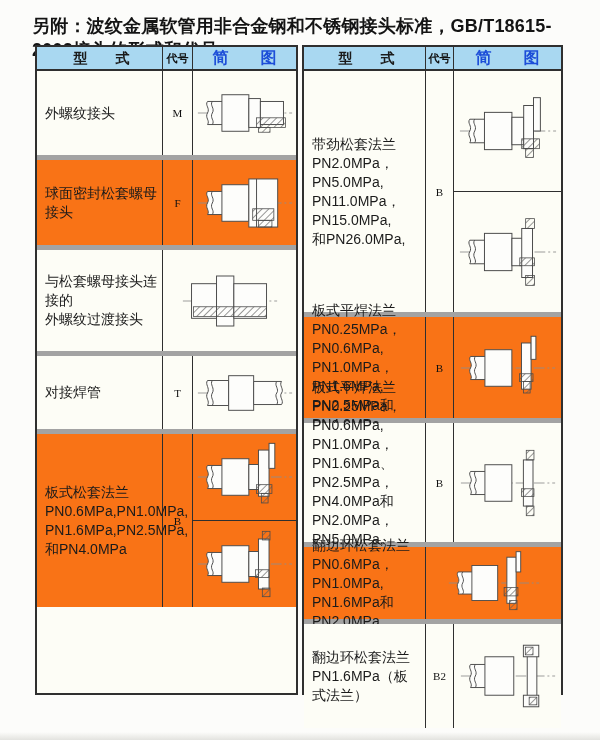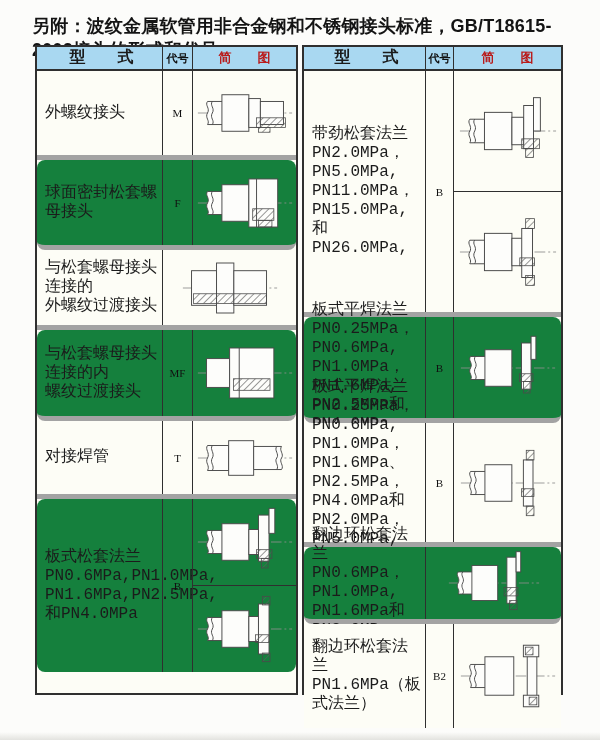--- a/index.html
+++ b/index.html
@@ -21,41 +21,41 @@
     display:flex;flex-direction:column;box-sizing:border-box;
   }
   .jtable.left{width:263px;}
   .jtable.right{width:261px;}
   .hrow{
     display:flex;height:24px;box-sizing:border-box;
     background:#a9d8f1;border-bottom:2px solid #2f2f2f;flex:0 0 auto;
   }
   .hcell{
     display:flex;align-items:center;justify-content:center;
-    font-size:13px;font-weight:600;color:#b91c1c;box-sizing:border-box;
+    font-size:16px;font-weight:600;color:#1d4ed8;box-sizing:border-box;
   }
   .row{
     display:flex;border-bottom:5px solid #a3a3a3;box-sizing:border-box;flex:0 0 auto;
     background:#fdfdf6;
   }
   .row:last-child{border-bottom:none;}
-  .row.hl{background:#15803d;border-radius:8px;}
+  .row.hl{background:#f97316;}
   .cell{box-sizing:border-box;border-right:1px solid #2f2f2f;}
   .cell:last-child{border-right:none;}
   .jtable.left .c-type{width:126px;}
   .jtable.left .c-code{width:30px;}
   .jtable.left .c-diag{flex:1;}
   .jtable.right .c-type{width:122px;}
   .jtable.right .c-code{width:28px;}
   .jtable.right .c-diag{flex:1;}
   .c-type{
     display:flex;align-items:center;
     padding:4px 4px 4px 8px;
-    font-family:Liberation Mono, monospace;
-    font-size:16px;line-height:19px;color:#1b1b1b;white-space:pre-line;
+    font-family:Liberation Sans, sans-serif;
+    font-size:14px;line-height:19px;color:#1b1b1b;white-space:pre-line;
   }
   .c-code{
     display:flex;align-items:center;justify-content:center;
     font-family:"Liberation Serif","DejaVu Serif",serif;
     font-size:11px;color:#111;
   }
   .c-diag{display:flex;flex-direction:column;}
   .dhalf{flex:1;display:flex;align-items:center;justify-content:center;overflow:hidden;}
   .dhalf.split-top{border-bottom:1px solid #2f2f2f;}
   
@@ -121,52 +121,36 @@
             <rect class="fw" x="28" y="19" width="28" height="38"></rect>
             <rect class="fw" x="56" y="13" width="30" height="50"></rect>
             <line class="ln" x1="64" y1="13" x2="64" y2="63"></line>
             <rect class="ht" x="60" y="44" width="22" height="12"></rect>
             <rect class="ht" x="66" y="56" width="14" height="7"></rect>
           </svg>
         </div>
       </div>
     </div>
 
-    <div class="row" style="height:80px">
+    <div class="row" style="height:106px">
       <div class="cell c-type">与松套螺母接头连接的
 外螺纹过渡接头</div>
       <div class="cell c-diag">
         <div class="dhalf">
           <svg width="100" height="74" viewBox="0 0 104 76">
             <line class="cl" x1="3" y1="38" x2="101" y2="38"></line>
             <rect class="fw" x="12" y="20" width="26" height="36"></rect>
             <rect class="fw" x="38" y="12" width="18" height="52"></rect>
             <rect class="fw" x="56" y="20" width="34" height="36"></rect>
             <rect class="ht" x="14" y="44" width="76" height="10"></rect>
           </svg>
         </div>
       </div>
     </div>
 
-    <div class="row hl" style="height:91px">
-      <div class="cell c-type">与松套螺母接头连接的内
-螺纹过渡接头</div>
-      <div class="cell c-code">MF</div>
-      <div class="cell c-diag">
-        <div class="dhalf">
-          <svg width="100" height="74" viewBox="0 0 104 76">
-            <line class="cl" x1="3" y1="38" x2="101" y2="38"></line>
-            <rect class="fw" x="12" y="23" width="24" height="30"></rect>
-            <rect class="fw" x="36" y="12" width="46" height="52"></rect>
-            <line class="ln" x1="46" y1="12" x2="46" y2="64"></line>
-            <rect class="ht" x="40" y="44" width="38" height="12"></rect>
-          </svg>
-        </div>
-      </div>
-    </div>
 
     <div class="row" style="height:78px">
       <div class="cell c-type">对接焊管</div>
       <div class="cell c-code">T</div>
       <div class="cell c-diag">
         <div class="dhalf">
           <svg width="100" height="74" viewBox="0 0 104 76">
             <line class="cl" x1="3" y1="38" x2="101" y2="38"></line>
             <path class="fw" d="M13 25 c-3 4 3 8 0 13 c-3 5 3 8 0 13 l22 0 0 -26 z"></path>
             <path class="ln" d="M18 25 c-3 4 3 8 0 13 c-3 5 3 8 0 13"></path>

